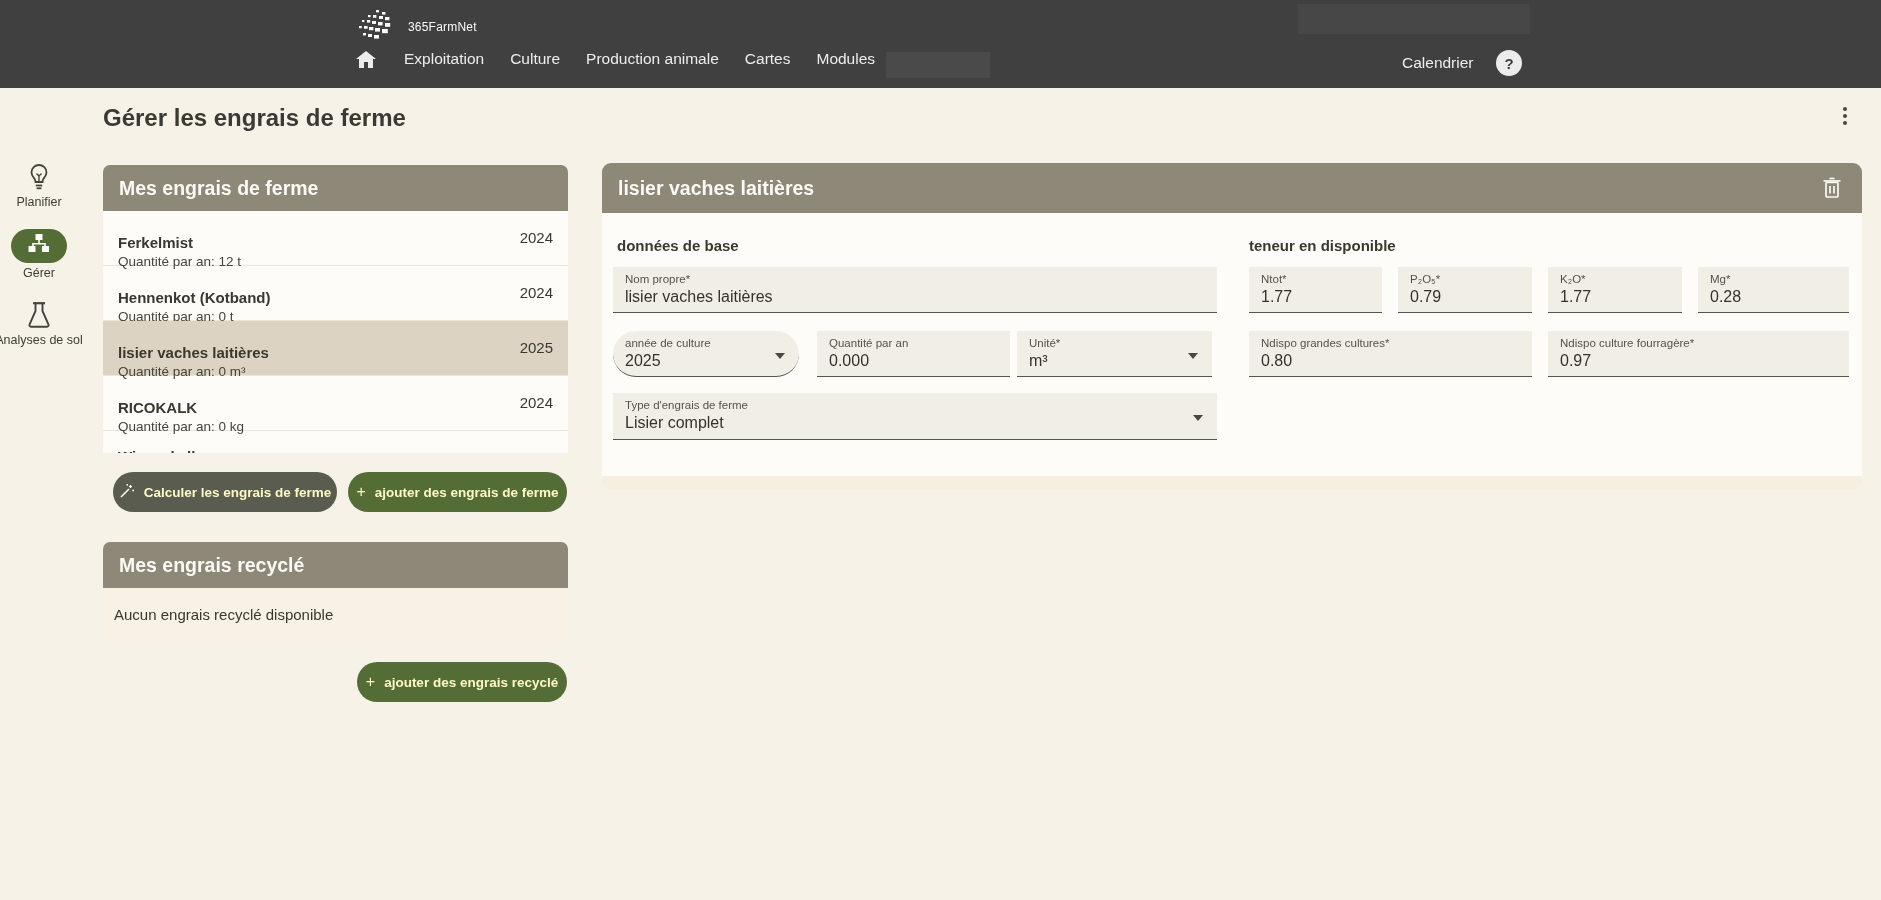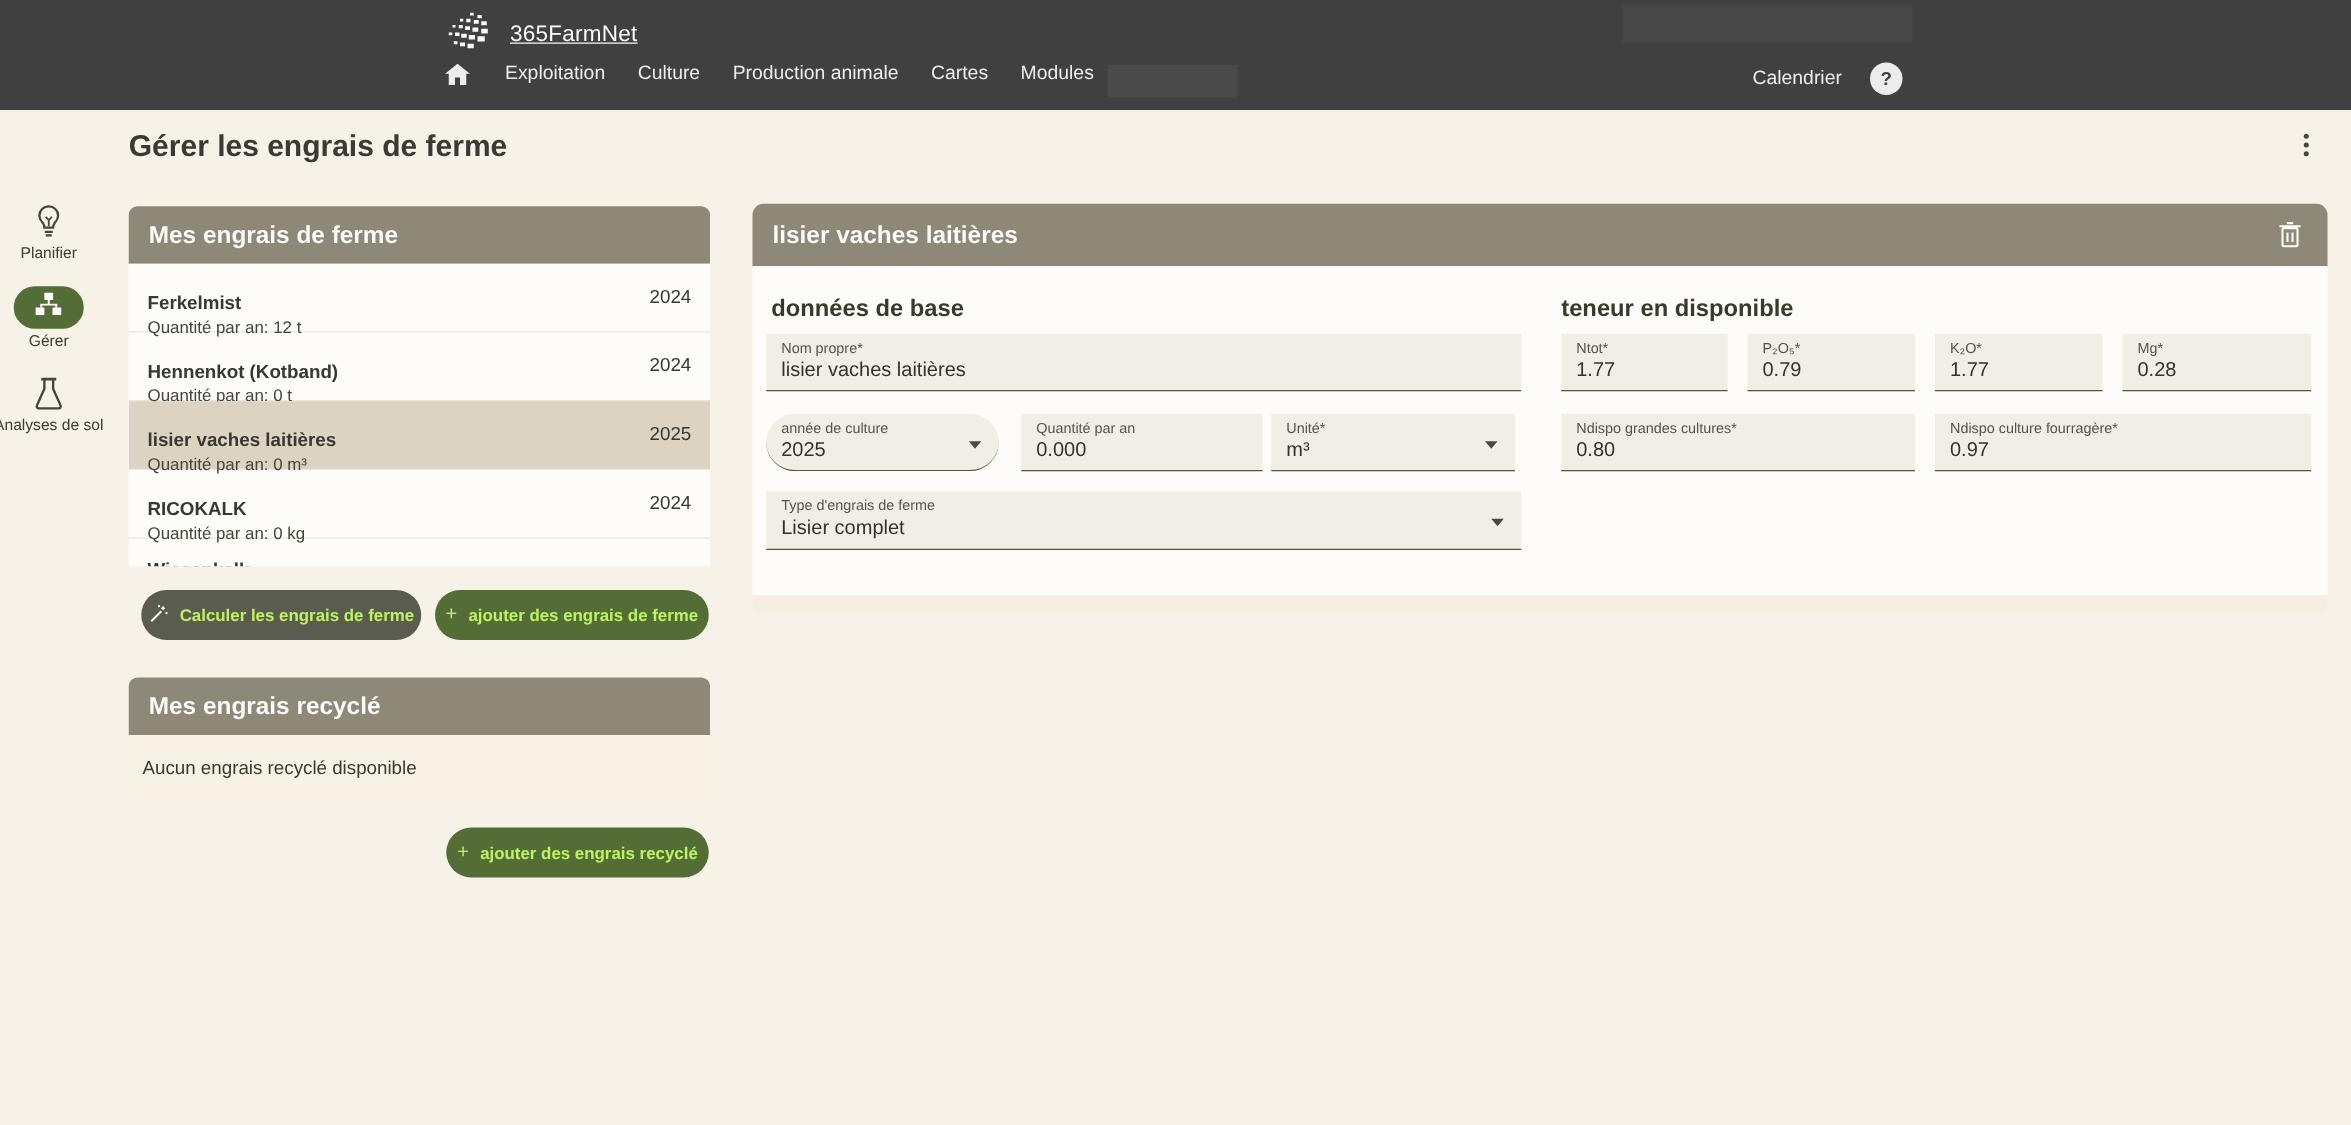--- a/index.html
+++ b/index.html
@@ -2,21 +2,21 @@
 <html><head>
 <meta charset="utf-8">
 <style>
   * { margin:0; padding:0; box-sizing:border-box; }
   html,body { width:1881px; height:900px; }
   body { font-family:"Liberation Sans","DejaVu Sans",sans-serif; background:#f7f2e8; position:relative; overflow:hidden; }
 
   
   .topbar { position:absolute; left:0; top:0; width:1881px; height:88px; background:#404040; }
   .logo { position:absolute; left:356px; top:10px; display:flex; align-items:center; gap:6px; color:#fafafa; }
-  .logo-text { font-size:18px; letter-spacing:.2px; color:#fafafa;text-decoration:underline; }
+  .logo-text { font-size:12px; letter-spacing:.2px; color:#fafafa; }
   .nav { position:absolute; left:356px; top:50px; display:flex; align-items:center; gap:26px;text-align:right; }
   .nav-item { color:#ededed; font-size:15.5px; cursor:pointer; white-space:nowrap; }
   .home-btn { color:#ededed; width:22px; height:18px; display:flex; align-items:center; }
   .redact-a { position:absolute; left:886px; top:52px; width:104px; height:26px; background:#4a4a4a; }
   .redact-b { position:absolute; left:1298px; top:4px; width:232px; height:30px; background:#474747; }
   .calendar-link { position:absolute; left:1402px; top:54px; color:#ededed; font-size:15.5px; cursor:pointer; }
   .help-btn { position:absolute; left:1496px; top:50px; width:26px; height:26px; border-radius:50%;
               background:#ececec; color:#3f3f3f; font-weight:700; font-size:15px;
               display:flex; align-items:center; justify-content:center; cursor:pointer; }
 
@@ -42,41 +42,41 @@
   
   .list-head { position:absolute; left:103px; top:165px; width:465px; height:46px; border-radius:7px 7px 0 0; }
   .list-body { position:absolute; left:103px; top:211px; width:465px; height:242px; overflow:hidden; }
   .lrow { position:relative; height:55px; padding:23px 15px 0 15px; border-bottom:1px solid #ece5d8; cursor:pointer; }
   .lrow.selected { background:#dcd3c2; }
   .lrow .nm { font-size:15px; font-weight:700; color:#393830; }
   .lrow .qt { font-size:13.5px; color:#45443c; margin-top:3px; }
   .lrow .yr { position:absolute; right:15px; top:18px; font-size:15px; color:#393830; }
   .lrow.clip { height:55px; padding-top:17px; border-bottom:none; }
 
-  .btn { border:none; border-radius:20px; height:40px; color:#bef264; font-size:13.5px; font-weight:700;
+  .btn { border:none; border-radius:20px; height:40px; color:#fef9c3; font-size:13.5px; font-weight:700;
          display:flex; align-items:center; justify-content:center; gap:9px; cursor:pointer;
          font-family:inherit; }
   .btn-calc { position:absolute; left:113px; top:472px; width:224px; background:#5b5c50; }
   .btn-add1 { position:absolute; left:348px; top:472px; width:219px; background:#546d36; }
   .btn-add2 { position:absolute; left:357px; top:662px; width:210px; background:#546d36; }
   .plus { font-size:16px; font-weight:400; line-height:1; }
 
   
   .rec-head { position:absolute; left:103px; top:542px; width:465px; height:46px; border-radius:7px 7px 0 0; }
   .rec-body { position:absolute; left:103px; top:588px; width:465px; height:52px; background:#f8f1e5;
               display:flex; align-items:center; padding:1px 11px; }
   .rec-body span { font-size:15px; color:#3a392f; }
 
   
   .det-head { position:absolute; left:602px; top:163px; width:1260px; height:50px; border-radius:9px 9px 0 0; }
   .det-trash { position:absolute; right:20px; top:14px; width:20px; height:22px; color:#fbfaf6; cursor:pointer; }
   .det-body { position:absolute; left:602px; top:213px; width:1260px; height:263px; }
   .det-foot { position:absolute; left:602px; top:476px; width:1260px; height:14px; background:#f6eee1;
               border-radius:0 0 9px 9px; }
-  .sec-label { position:absolute; font-size:19px; font-weight:700; color:#3a392f;text-align:right; }
+  .sec-label { position:absolute; font-size:15px; font-weight:700; color:#3a392f;text-align:right; }
 
   .tfield { position:absolute; background:#f1efe5; border-bottom:1px solid #56554c; padding:6px 12px 0 12px; }
   .tfield .fl { font-size:11.5px; color:#54534b; }
   .tfield .fv { font-size:16px; color:#33322c; margin-top:3px; white-space:nowrap; }
   .arrow { position:absolute; right:14px; top:22px; width:0; height:0;
            border-left:5px solid transparent; border-right:5px solid transparent;
            border-top:6px solid #4a4941; }
 </style>
 </head>
 <body>

